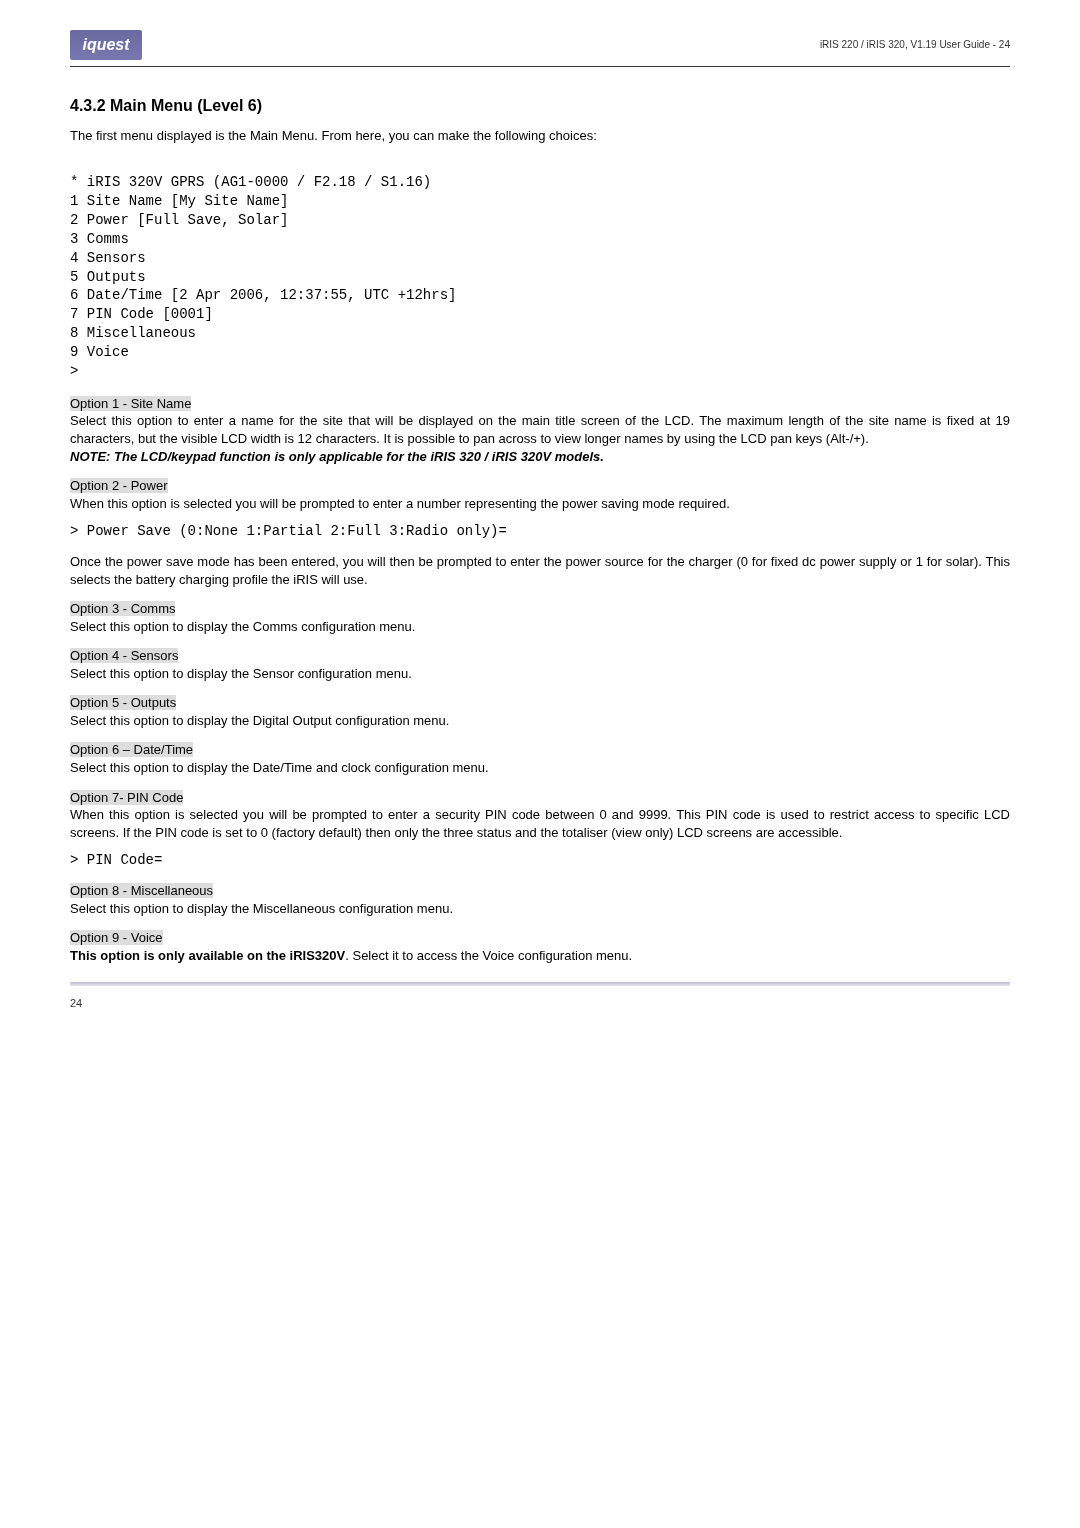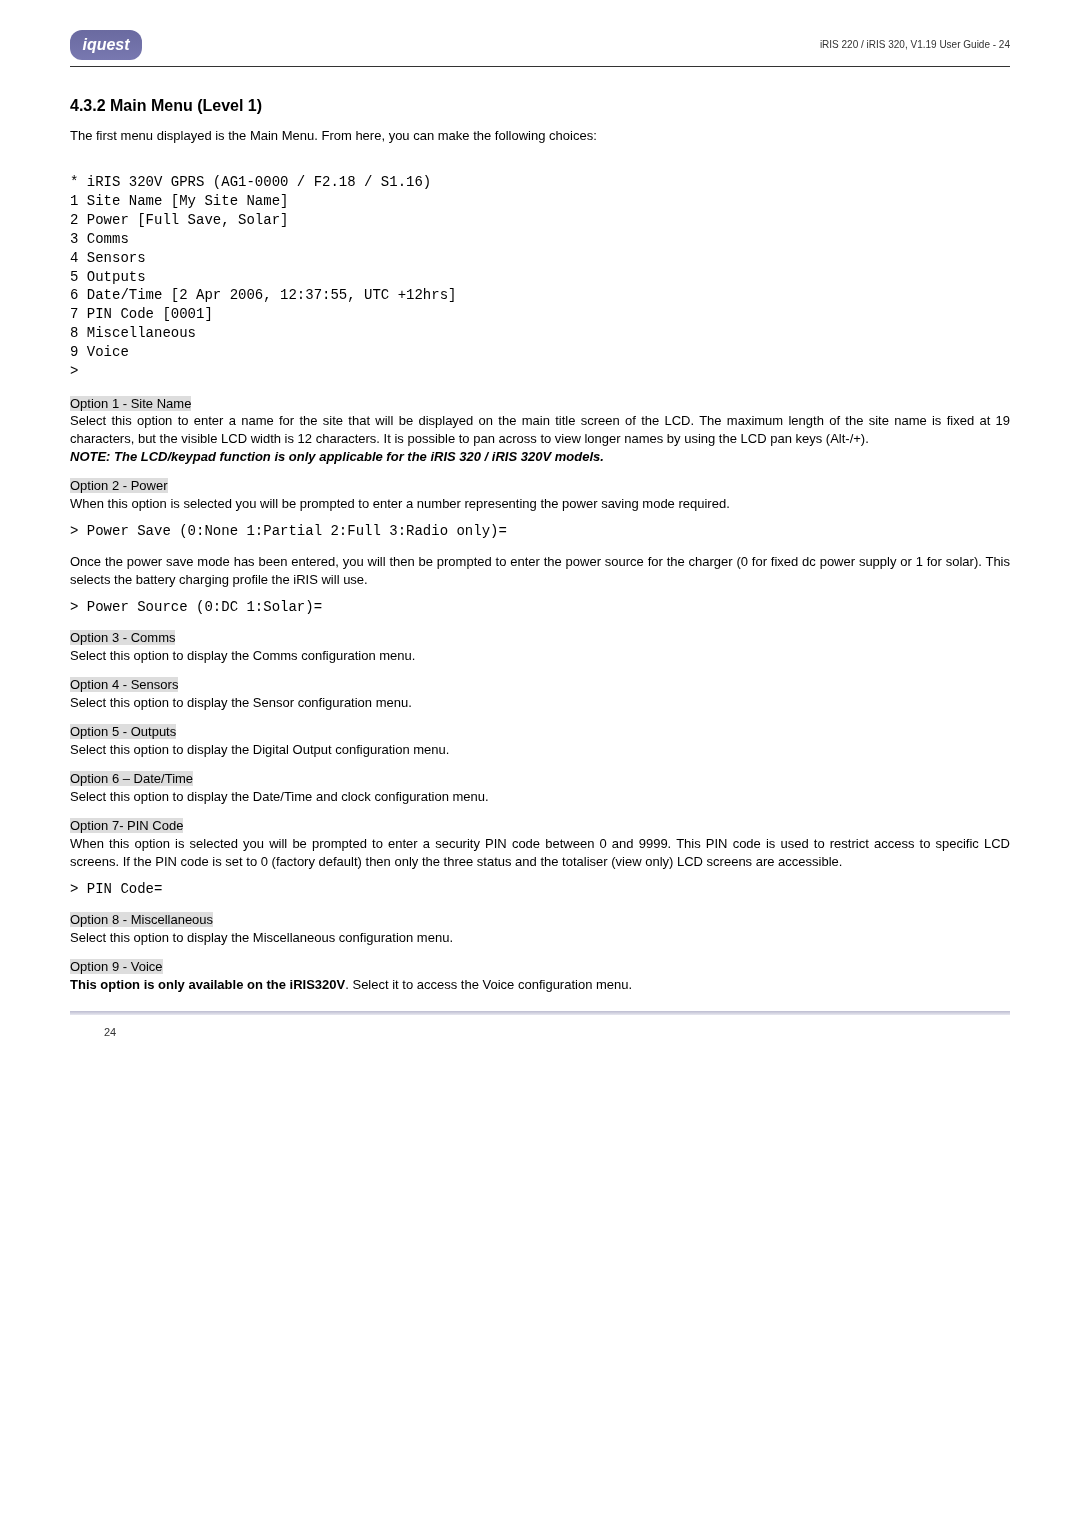--- a/index.html
+++ b/index.html
@@ -23,21 +23,21 @@
     width: 72px;
     height: 30px;
     background: linear-gradient(#6a6aa0, #7878b0);
     color: #fff;
     font-style: italic;
     font-weight: bold;
     font-size: 16px;
     display: flex;
     align-items: center;
     justify-content: center;
-    border-radius: 12px;
+    border-radius: 2px;
   }
   .header-text {
     font-size: 10px;
     color: #333;
     padding-top: 8px;
   }
   .hr-top {
     border: none;
     border-top: 1px solid #333;
     margin-bottom: 28px;
@@ -73,35 +73,34 @@
     background: linear-gradient(#bcbcd0, #e8e8f0);
     border: none;
     margin-top: 18px;
     margin-bottom: 10px;
   }
   .footer-row {
     display: flex;
     align-items: baseline;
     font-size: 10px;
     color: #333;
-    margin-left: 34px;
   }
   .footer-pagenum { width: 60px; font-size: 11px; }
   .footer-text b { font-weight: bold; }
 </style>
 </head>
 <body>
 
 <div class="header-row">
   <div class="logo">iquest</div>
   <div class="header-text">iRIS 220 / iRIS 320, V1.19 User Guide - 24</div>
 </div>
 <hr class="hr-top">
 
-<h2>4.3.2 Main Menu (Level 1)</h2>
+<h2>4.3.2 Main Menu (Level 6)</h2>
 <p class="intro">The first menu displayed is the Main Menu. From here, you can make the following choices:</p>
 
 <pre class="mono">* iRIS 320V GPRS (AG1-0000 / F2.18 / S1.16)
 1 Site Name [My Site Name]
 2 Power [Full Save, Solar]
 3 Comms
 4 Sensors
 5 Outputs
 6 Date/Time [2 Apr 2006, 12:37:55, UTC +12hrs]
 7 PIN Code [0001]
@@ -113,21 +112,20 @@
   <span class="opt-title">Option 1 - Site Name</span><br>
   <span class="justify" style="display:block;">Select this option to enter a name for the site that will be displayed on the main title screen of the LCD.  The maximum length of the site name is fixed at 19 characters, but the visible LCD width is 12 characters. It is possible to pan across to view longer names by using the LCD pan keys (Alt-/+).</span>
   <span class="note-line">NOTE: The LCD/keypad function is only applicable for the iRIS 320 / iRIS 320V models.</span>
 </div>
 
 <div class="block">
   <span class="opt-title">Option 2 - Power</span><br>
   <span class="justify" style="display:block;">When this option is selected you will be prompted to enter a number representing the power saving mode required.</span>
   <div class="mono-line">&gt; Power Save (0:None 1:Partial 2:Full 3:Radio only)=</div>
   <span class="justify" style="display:block;">Once the power save mode has been entered, you will then be prompted to enter the power source for the charger (0 for fixed dc power supply or 1 for solar).  This selects the battery charging profile the iRIS will use.</span>
-  <div class="mono-line">&gt; Power Source (0:DC 1:Solar)=</div>
 </div>
 
 <div class="block">
   <span class="opt-title">Option 3 - Comms</span><br>
   <span>Select this option to display the Comms configuration menu.</span>
 </div>
 
 <div class="block">
   <span class="opt-title">Option 4 - Sensors</span><br>
   <span>Select this option to display the Sensor configuration menu.</span>

